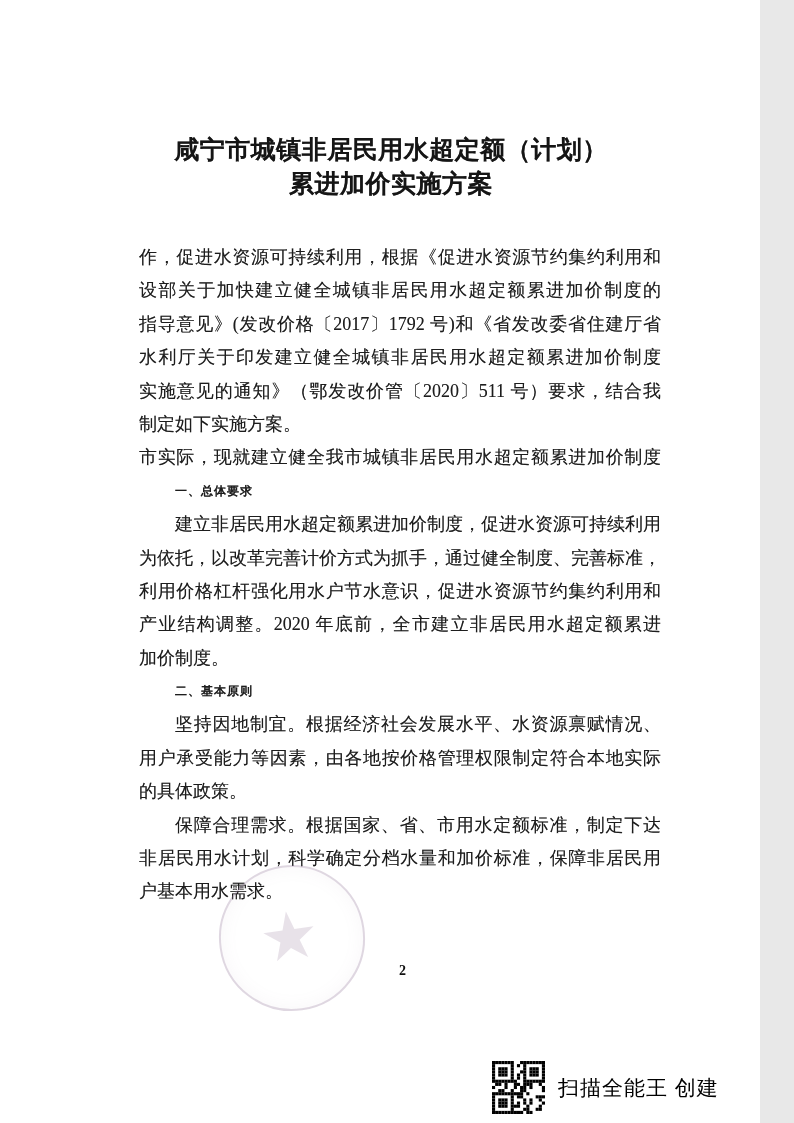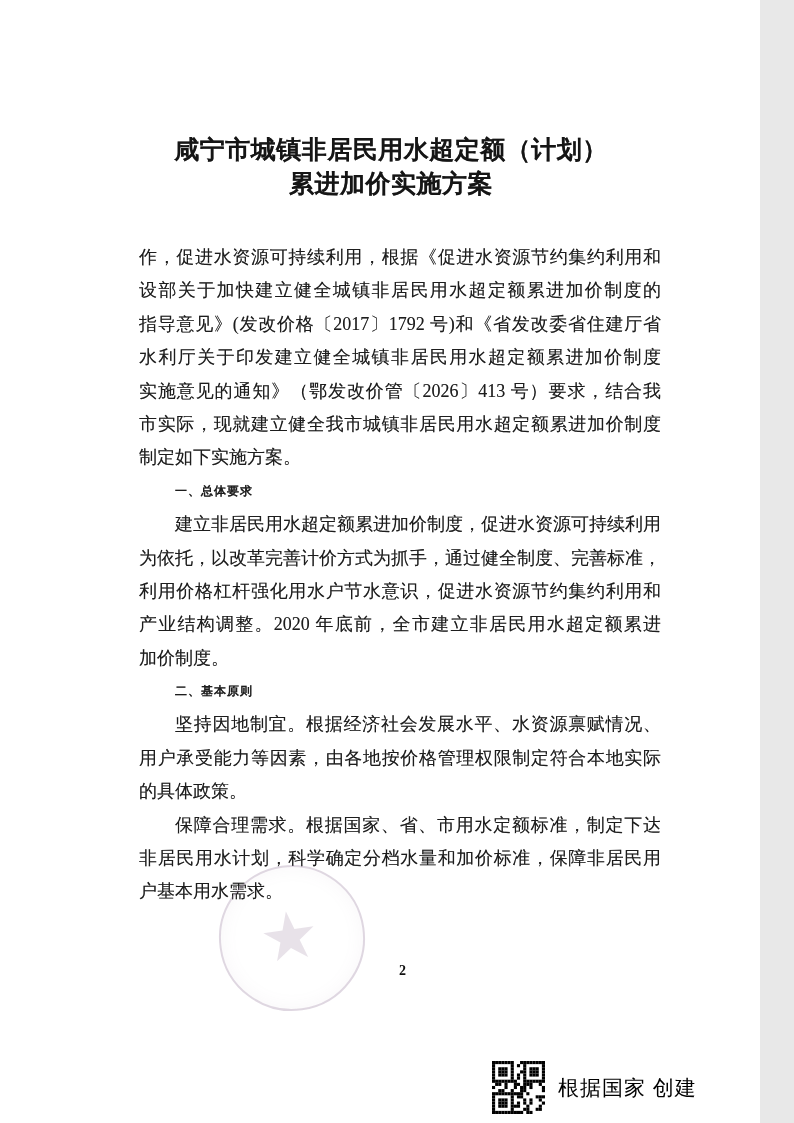--- a/index.html
+++ b/index.html
@@ -122,23 +122,23 @@
   <h1 class="doc-title">
     <div>咸宁市城镇非居民用水超定额（计划）</div>
     <div>累进加价实施方案</div>
   </h1>
 
   <div class="doc-lines">
       <div class="ln fill">作，促进水资源可持续利用，根据《促进水资源节约集约利用和</div>
       <div class="ln fill">设部关于加快建立健全城镇非居民用水超定额累进加价制度的</div>
       <div class="ln fill">指导意见》(发改价格〔2017〕1792 号)和《省发改委省住建厅省</div>
       <div class="ln fill">水利厅关于印发建立健全城镇非居民用水超定额累进加价制度</div>
-      <div class="ln fill">实施意见的通知》（鄂发改价管〔2026〕413 号）要求，结合我</div>
+      <div class="ln fill">实施意见的通知》（鄂发改价管〔2020〕511 号）要求，结合我</div>
+      <div class="ln">制定如下实施方案。</div>
       <div class="ln fill">市实际，现就建立健全我市城镇非居民用水超定额累进加价制度</div>
-      <div class="ln">制定如下实施方案。</div>
       <div class="ln indent heading">一、总体要求</div>
       <div class="ln indent fill">建立非居民用水超定额累进加价制度，促进水资源可持续利用</div>
       <div class="ln fill">为依托，以改革完善计价方式为抓手，通过健全制度、完善标准，</div>
       <div class="ln fill">利用价格杠杆强化用水户节水意识，促进水资源节约集约利用和</div>
       <div class="ln fill">产业结构调整。2020 年底前，全市建立非居民用水超定额累进</div>
       <div class="ln">加价制度。</div>
       <div class="ln indent heading">二、基本原则</div>
       <div class="ln indent fill">坚持因地制宜。根据经济社会发展水平、水资源禀赋情况、</div>
       <div class="ln fill">用户承受能力等因素，由各地按价格管理权限制定符合本地实际</div>
       <div class="ln">的具体政策。</div>
@@ -305,16 +305,16 @@
           <rect x="9" y="48" width="3" height="3"></rect>
           <rect x="12" y="48" width="3" height="3"></rect>
           <rect x="15" y="48" width="3" height="3"></rect>
           <rect x="18" y="48" width="3" height="3"></rect>
           <rect x="21" y="48" width="3" height="3"></rect>
           <rect x="24" y="48" width="3" height="3"></rect>
           <rect x="27" y="48" width="3" height="3"></rect>
           <rect x="33" y="48" width="3" height="3"></rect>
           <rect x="36" y="48" width="3" height="3"></rect>
         </svg></span>
-    <span class="scan-label">根据国家 创建</span>
+    <span class="scan-label">扫描全能王 创建</span>
   </div>
 
 </div>
 
 </body></html>

